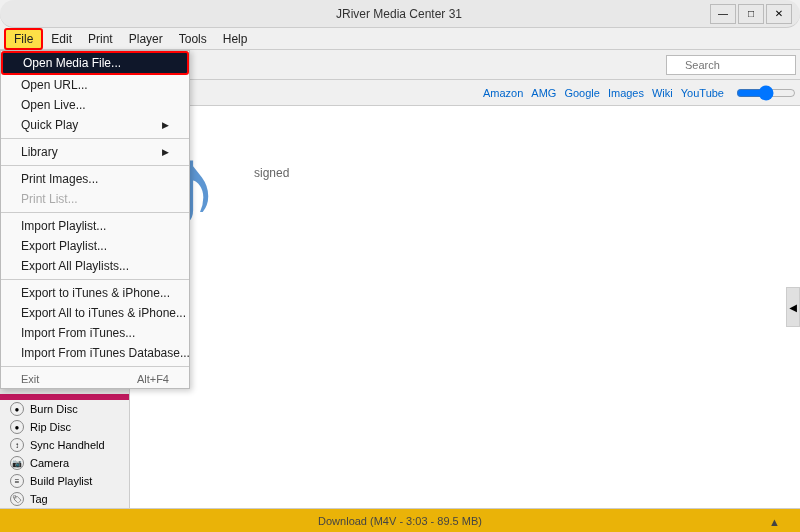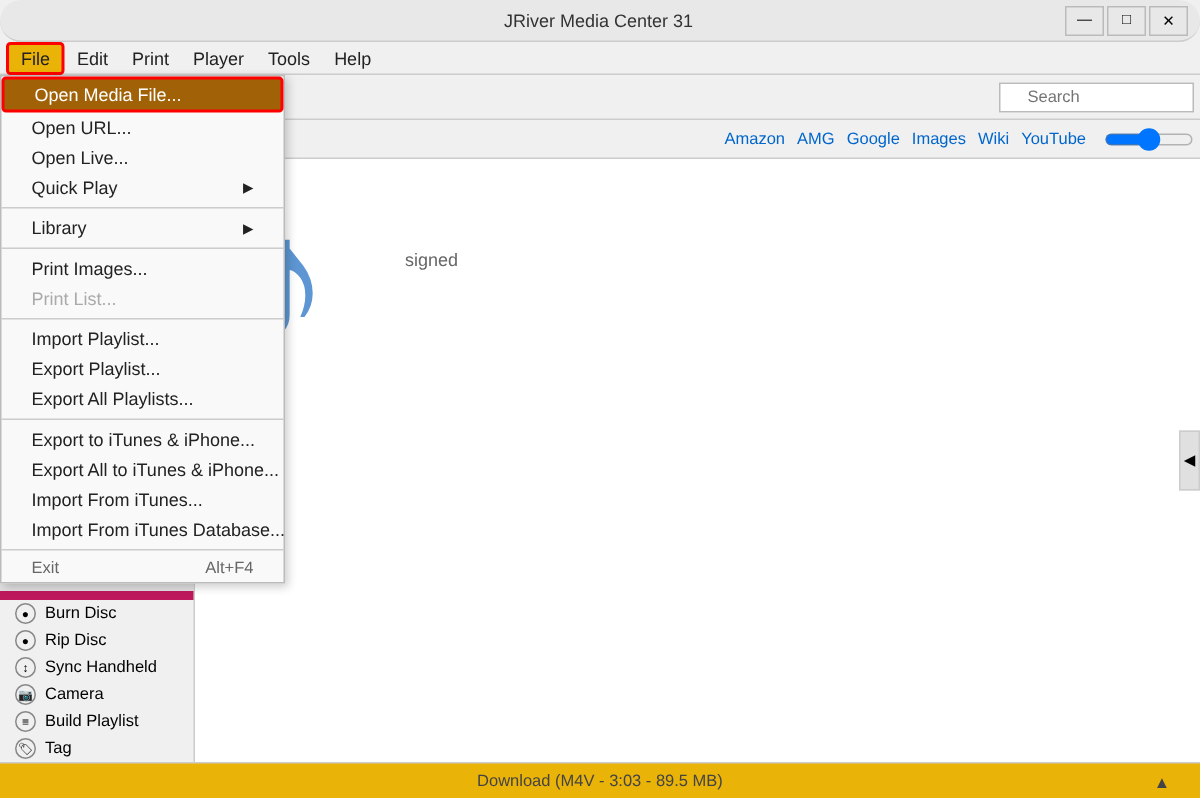--- a/index.html
+++ b/index.html
@@ -60,21 +60,21 @@
     .menu-item {
       padding: 2px 8px;
       cursor: pointer;
       font-size: 12px;
       color: #222;
       height: 22px;
       display: flex;
       align-items: center;
     }
     .menu-item:hover, .menu-item.active {
-      background: #eab308;
+      background: #fde047;
     }
 
     
     #file-dropdown {
       position: absolute;
       top: 22px;
       left: 0;
       background: #f9f9f9;
       border: 1px solid #bbb;
       width: 190px;
@@ -82,21 +82,21 @@
       box-shadow: 2px 2px 6px rgba(0,0,0,0.2);
     }
     .dropdown-item {
       padding: 3px 20px;
       cursor: pointer;
       font-size: 12px;
       color: #222;
       white-space: nowrap;
     }
     .dropdown-item.highlighted {
-      background: #a16207;
+      background: #0f172a;
       color: white;
     }
     .dropdown-item.disabled {
       color: #aaa;
       cursor: default;
     }
     .dropdown-separator {
       height: 1px;
       background: #ccc;
       margin: 3px 0;
@@ -402,21 +402,21 @@
       <div class="sidebar-item has-arrow">Cloudplay</div>
       <div class="sidebar-item has-arrow">Streaming</div>
       <div class="sidebar-item has-arrow">Playlists</div>
       <div class="sidebar-item has-arrow">Drives &amp; Devices</div>
       <div class="sidebar-item has-arrow">Services &amp; Plug-ins</div>
     </div>
   </div>
 
   <div id="content-area">
     <div id="music-note">♪</div>
-    <div style="position:absolute;top:60px;left:140px;font-size:12px;color:#666;">signed</div>
+    <div style="position:absolute;top:60px;left:124px;font-size:12px;color:#666;">signed</div>
 
     <div id="collapse-arrow">◀</div>
   </div>
 </div>
 
 <div id="action-window" style="position:absolute;bottom:24px;left:0;width:130px;background:#f0f0f0;border-top:1px solid #ccc;border-right:1px solid #ccc;">
   <div id="action-window-header">
     <span>Action Window</span>
     <span style="cursor:pointer;">▼</span>
   </div>

